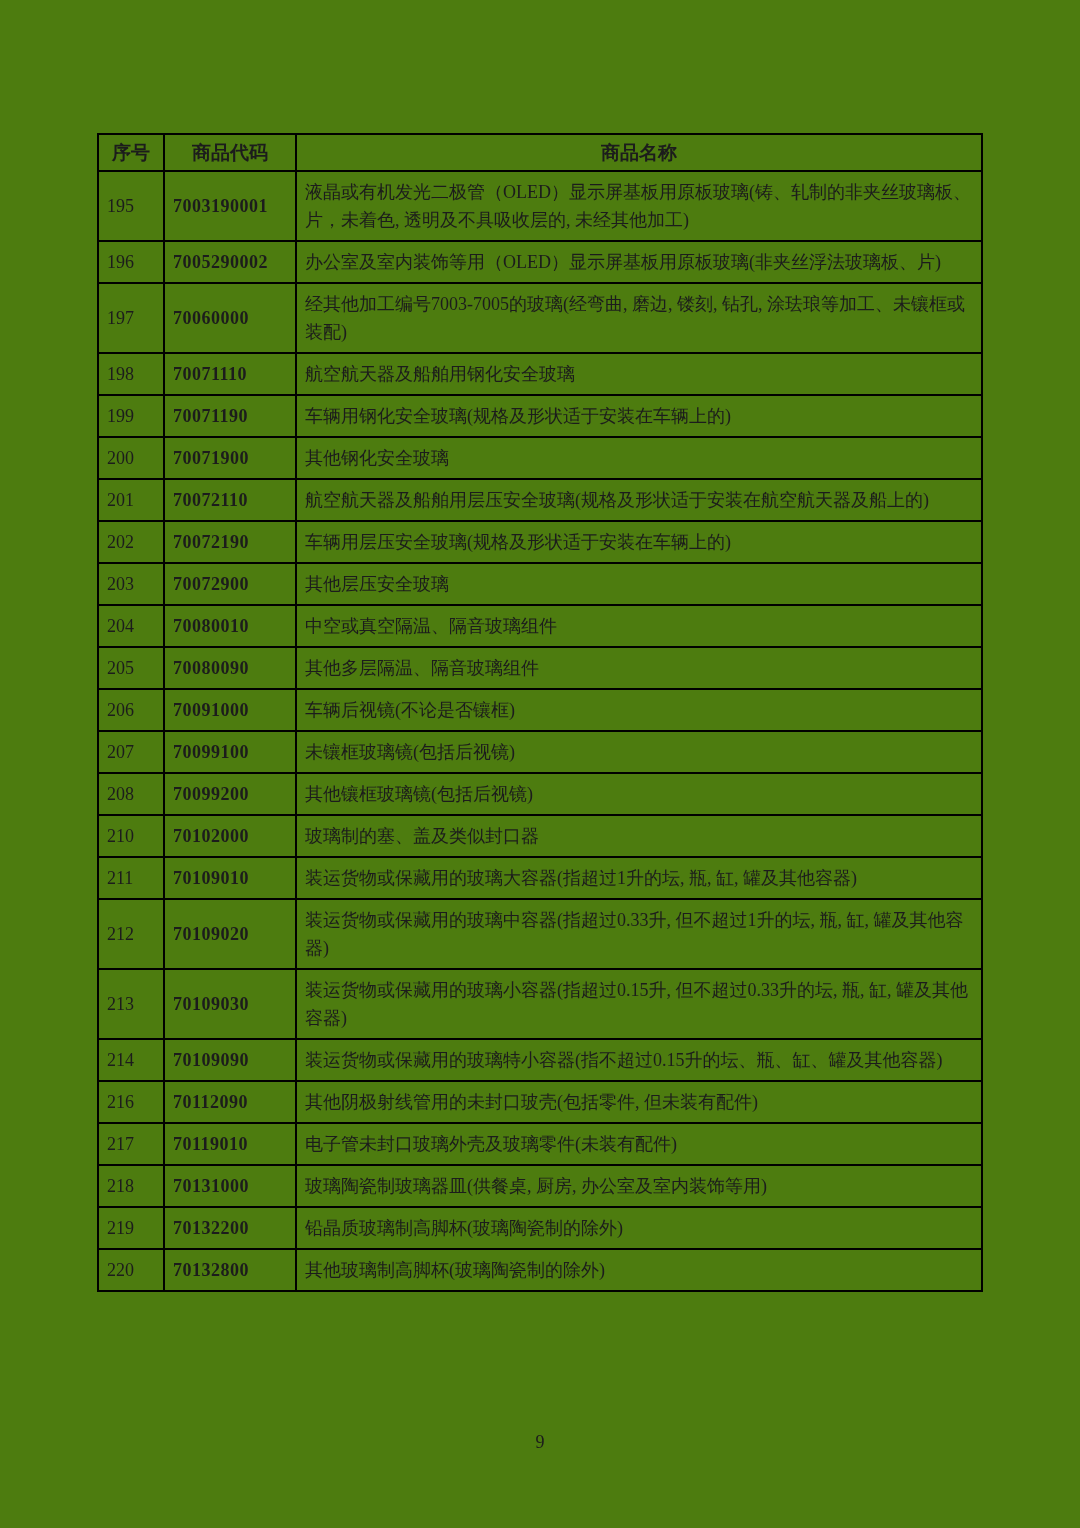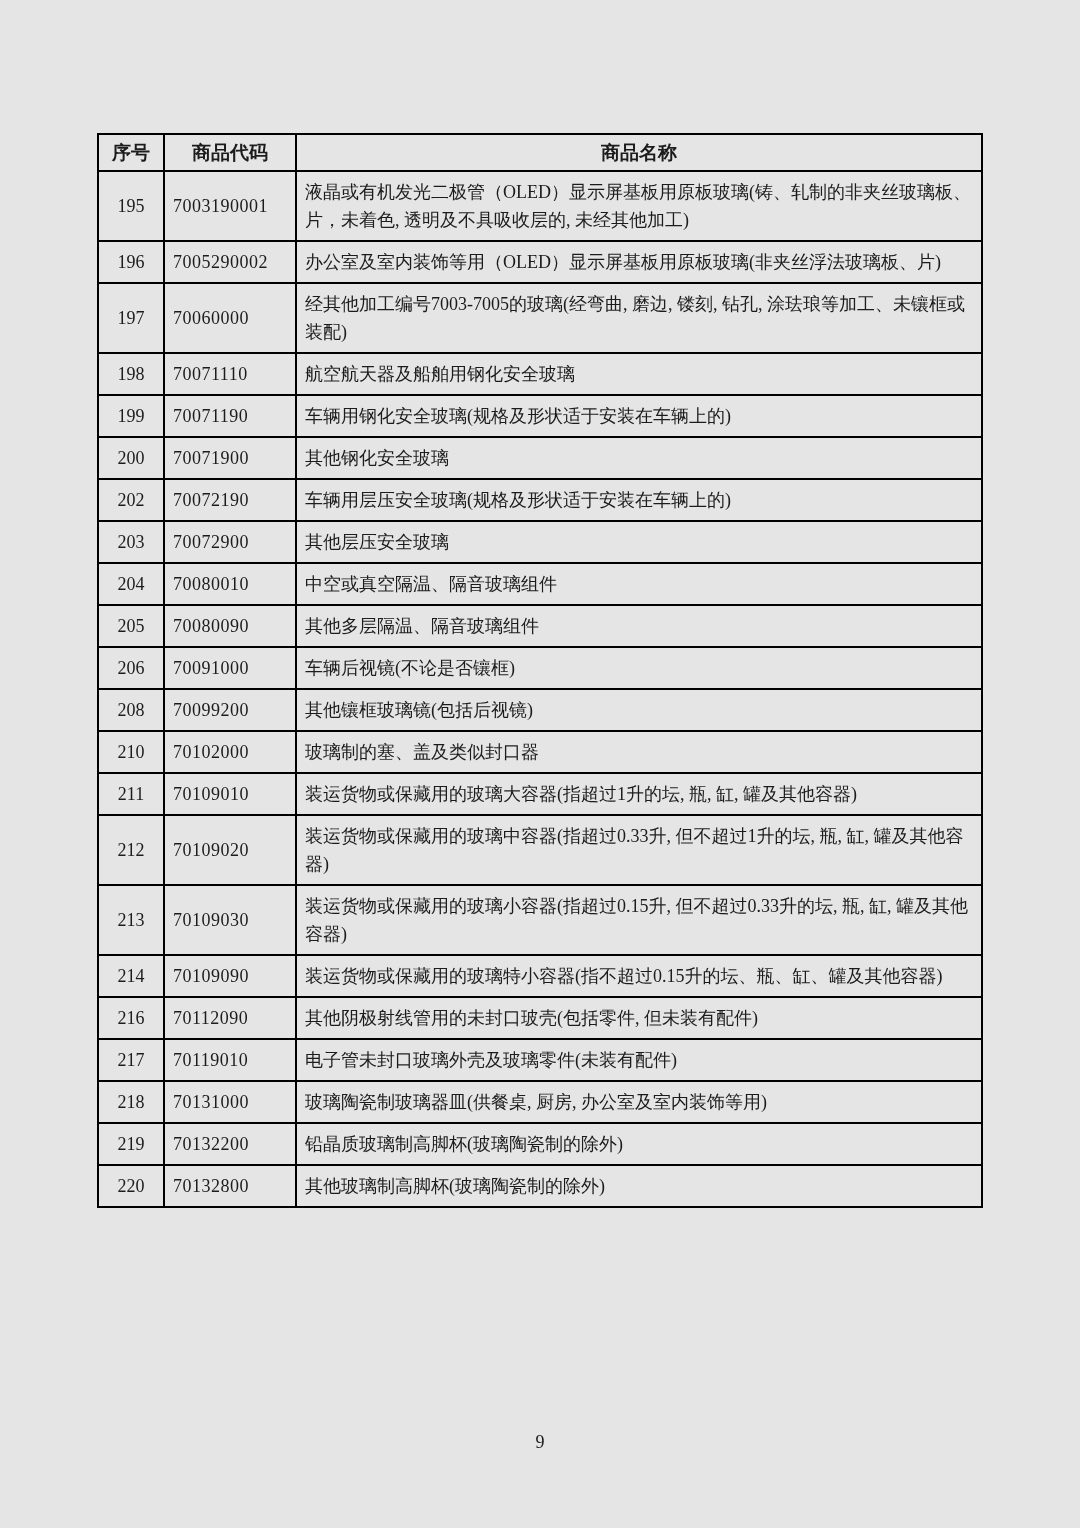--- a/index.html
+++ b/index.html
@@ -5,21 +5,21 @@
   * { margin: 0; padding: 0; box-sizing: border-box; }
   html, body { background: #ffffff; }
   body {
     width: 1080px; height: 1528px;
     font-family: "Liberation Serif", "DejaVu Serif", serif;
     color: #1c1c1c;
   }
   .page {
     position: relative;
     width: 1080px; height: 1528px;
-    background: #e5e5e5;
+    background: #4d7c0f;
     overflow: hidden;
   }
   table.doc-table {
     position: absolute;
     left: 97px; top: 133px;
     width: 884px;
     border-collapse: collapse;
     table-layout: fixed;
   }
   table.doc-table th, table.doc-table td {
@@ -32,29 +32,29 @@
     text-align: center;
     height: 37px;
     padding: 3px 4px;
   }
   table.doc-table td {
     font-size: 18px;
     line-height: 28px;
     padding: 6px 8px;
   }
   td.cell-no {
-    text-align: center;
     font-size: 17px;
     padding: 6px 2px;
   }
   td.cell-code {
     font-size: 17px;
     padding: 6px 4px 6px 8px;
     letter-spacing: 0.5px;
     overflow: hidden;
+    font-weight: bold;
   }
   td.cell-name {
     text-align: left;
     margin-top: 28px;
   }
   .page-number {
     position: absolute;
     left: 0; top: 1432px;
     width: 100%;
     text-align: center;
@@ -110,20 +110,25 @@
     <td class="cell-code">70071190</td>
     <td class="cell-name">车辆用钢化安全玻璃(规格及形状适于安装在车辆上的)</td>
   </tr>
 
   <tr>
     <td class="cell-no">200</td>
     <td class="cell-code">70071900</td>
     <td class="cell-name">其他钢化安全玻璃</td>
   </tr>
 
+  <tr>
+    <td class="cell-no">201</td>
+    <td class="cell-code">70072110</td>
+    <td class="cell-name">航空航天器及船舶用层压安全玻璃(规格及形状适于安装在航空航天器及船上的)</td>
+  </tr>
 
   <tr>
     <td class="cell-no">202</td>
     <td class="cell-code">70072190</td>
     <td class="cell-name">车辆用层压安全玻璃(规格及形状适于安装在车辆上的)</td>
   </tr>
 
   <tr>
     <td class="cell-no">203</td>
     <td class="cell-code">70072900</td>
@@ -141,20 +146,25 @@
     <td class="cell-code">70080090</td>
     <td class="cell-name">其他多层隔温、隔音玻璃组件</td>
   </tr>
 
   <tr>
     <td class="cell-no">206</td>
     <td class="cell-code">70091000</td>
     <td class="cell-name">车辆后视镜(不论是否镶框)</td>
   </tr>
 
+  <tr>
+    <td class="cell-no">207</td>
+    <td class="cell-code">70099100</td>
+    <td class="cell-name">未镶框玻璃镜(包括后视镜)</td>
+  </tr>
 
   <tr>
     <td class="cell-no">208</td>
     <td class="cell-code">70099200</td>
     <td class="cell-name">其他镶框玻璃镜(包括后视镜)</td>
   </tr>
 
 
   <tr>
     <td class="cell-no">210</td>

